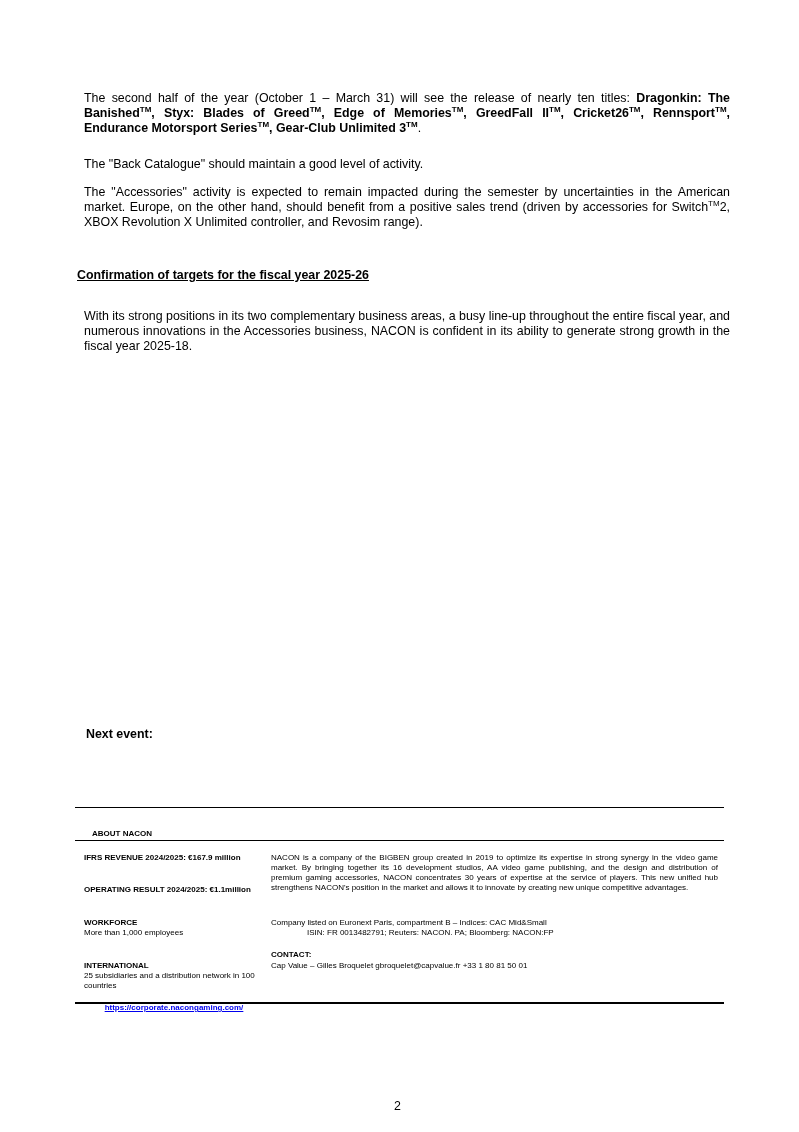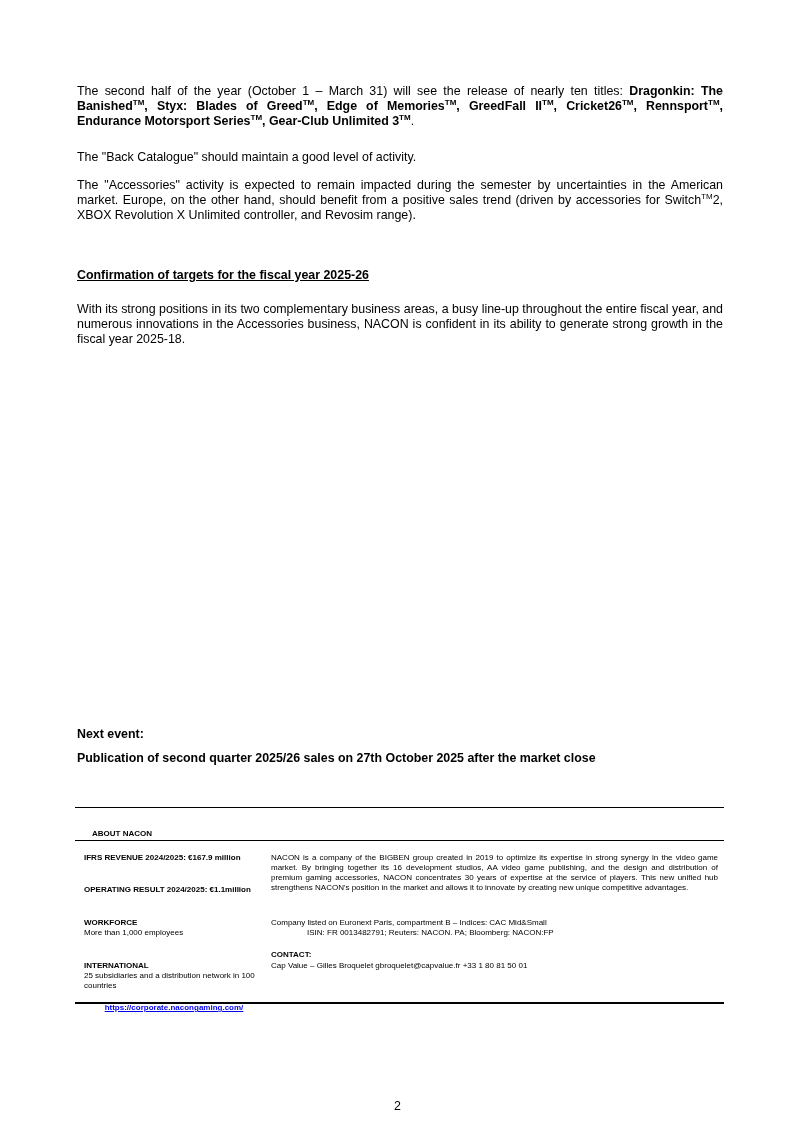--- a/index.html
+++ b/index.html
@@ -1,24 +1,24 @@
 <!DOCTYPE html>
 <html><head>
 <meta charset="utf-8">
 <style>
   html, body { margin: 0; padding: 0; background: #ffffff; }
   body { width: 799px; height: 1132px; position: relative; overflow: hidden;
          font-family: "Liberation Sans", sans-serif; color: #000; }
   .page { position: absolute; left: 0; top: 0; width: 799px; height: 1132px; }
   .body-text { position: absolute; left: 77px; width: 646px; font-size: 12.4px; line-height: 15px;
-               text-align: justify; margin: 0; }
+               text-align: justify; margin: 7px; }
   .body-text b { font-weight: bold; }
   sup.tm { font-size: 8px; vertical-align: 5px; line-height: 0; }
   .heading { position: absolute; left: 77px; font-size: 12.4px; font-weight: bold; text-decoration: underline; margin: 0; text-align: center; }
-  .next-label { position: absolute; left: 77px; top: 727px; font-size: 12.4px; font-weight: bold; margin: 0; }
+  .next-label { position: absolute; left: 86px; top: 727px; font-size: 12.4px; font-weight: bold; margin: 0; }
   .next-text { position: absolute; left: 77px; top: 751px; font-size: 12.4px; font-weight: bold; margin: 0; }
   .rule { position: absolute; left: 75px; width: 649px; height: 1px; background: #000; }
   .rule.thick { height: 2px; }
   .about-title { position: absolute; left: 84px; top: 821px; font-size: 8px; font-weight: bold; margin: 8px; }
   .col-left { position: absolute; left: 84px; width: 180px; font-size: 8px; line-height: 10px; }
   .col-right { position: absolute; left: 271px; width: 447px; font-size: 8px; line-height: 10px; text-align: justify; }
   .col-left .blk, .col-right .blk { position: absolute; left: 0; width: 100%; }
   .b { font-weight: bold; }
   a.link { color: #0000ee; text-decoration: underline; font-weight: bold; }
   .page-num { position: absolute; left: 394px; top: 1099px; font-size: 12.4px; margin: 0; }
@@ -33,21 +33,20 @@
   </p>
 
   <p class="body-text" style="top:150px;">The "Back Catalogue" should maintain a good level of activity.</p>
 
   <p class="body-text" style="top:178px;"><span>The "Accessories" activity is expected to remain impacted during the semester by uncertainties in the American market.  Europe, on the other hand, should benefit from a positive sales trend (driven by accessories for Switch</span><sup class="tm">TM</sup><span>2, XBOX Revolution X Unlimited controller, and Revosim range).</span></p>
 
   <p class="heading" style="top:268px;">Confirmation of targets for the fiscal year 2025-26</p>
   <p class="body-text" style="top:302px;">With its strong positions in its two complementary business areas, a busy line-up throughout the entire fiscal year, and numerous innovations in the Accessories business, NACON is confident in its ability to generate strong growth in the fiscal year 2025-18.</p>
 
   <p class="next-label">Next event:</p>
-  <p class="next-text">Publication of second quarter 2025/26 sales on 27th October 2025 after the market close</p>
 
   <div class="rule" style="top:807px;"></div>
   <p class="about-title">ABOUT NACON</p>
   <div class="rule" style="top:840px;"></div>
 
   <div class="col-left" style="top:853px;">
     <div class="blk b" style="top:0;">IFRS REVENUE 2024/2025: €167.9 million</div>
     <div class="blk b" style="top:32px;">OPERATING RESULT 2024/2025: €1.1million</div>
     <div class="blk b" style="top:65px;">WORKFORCE</div>
     <div class="blk" style="top:75px;">More than 1,000 employees</div>

